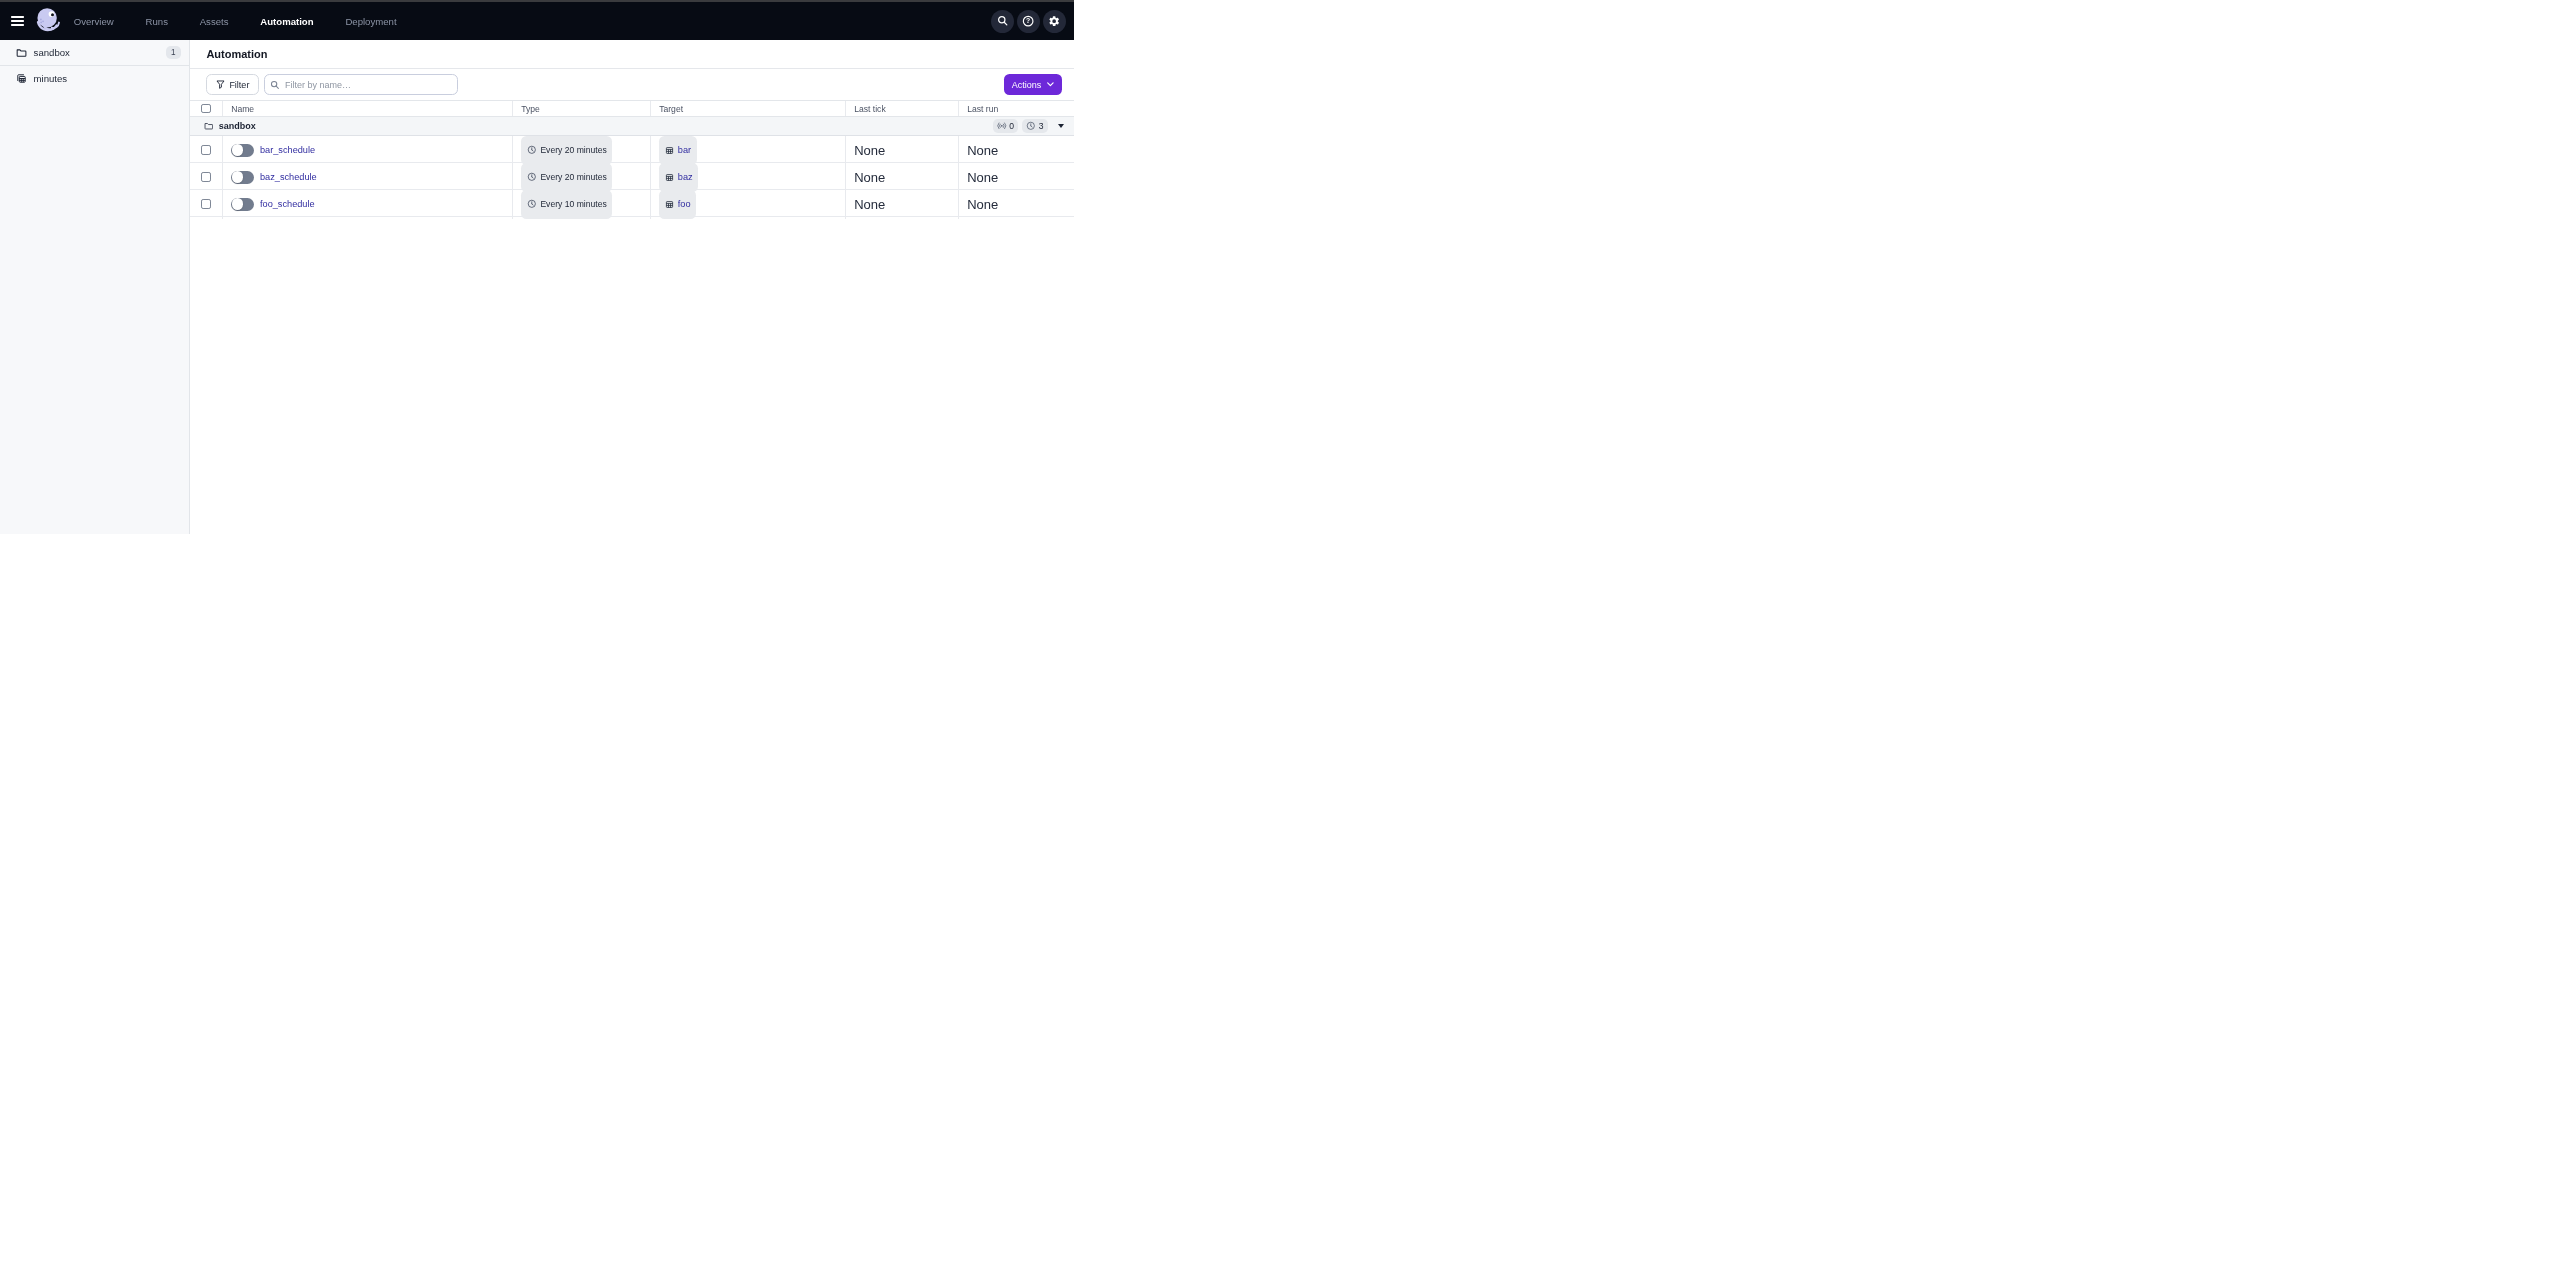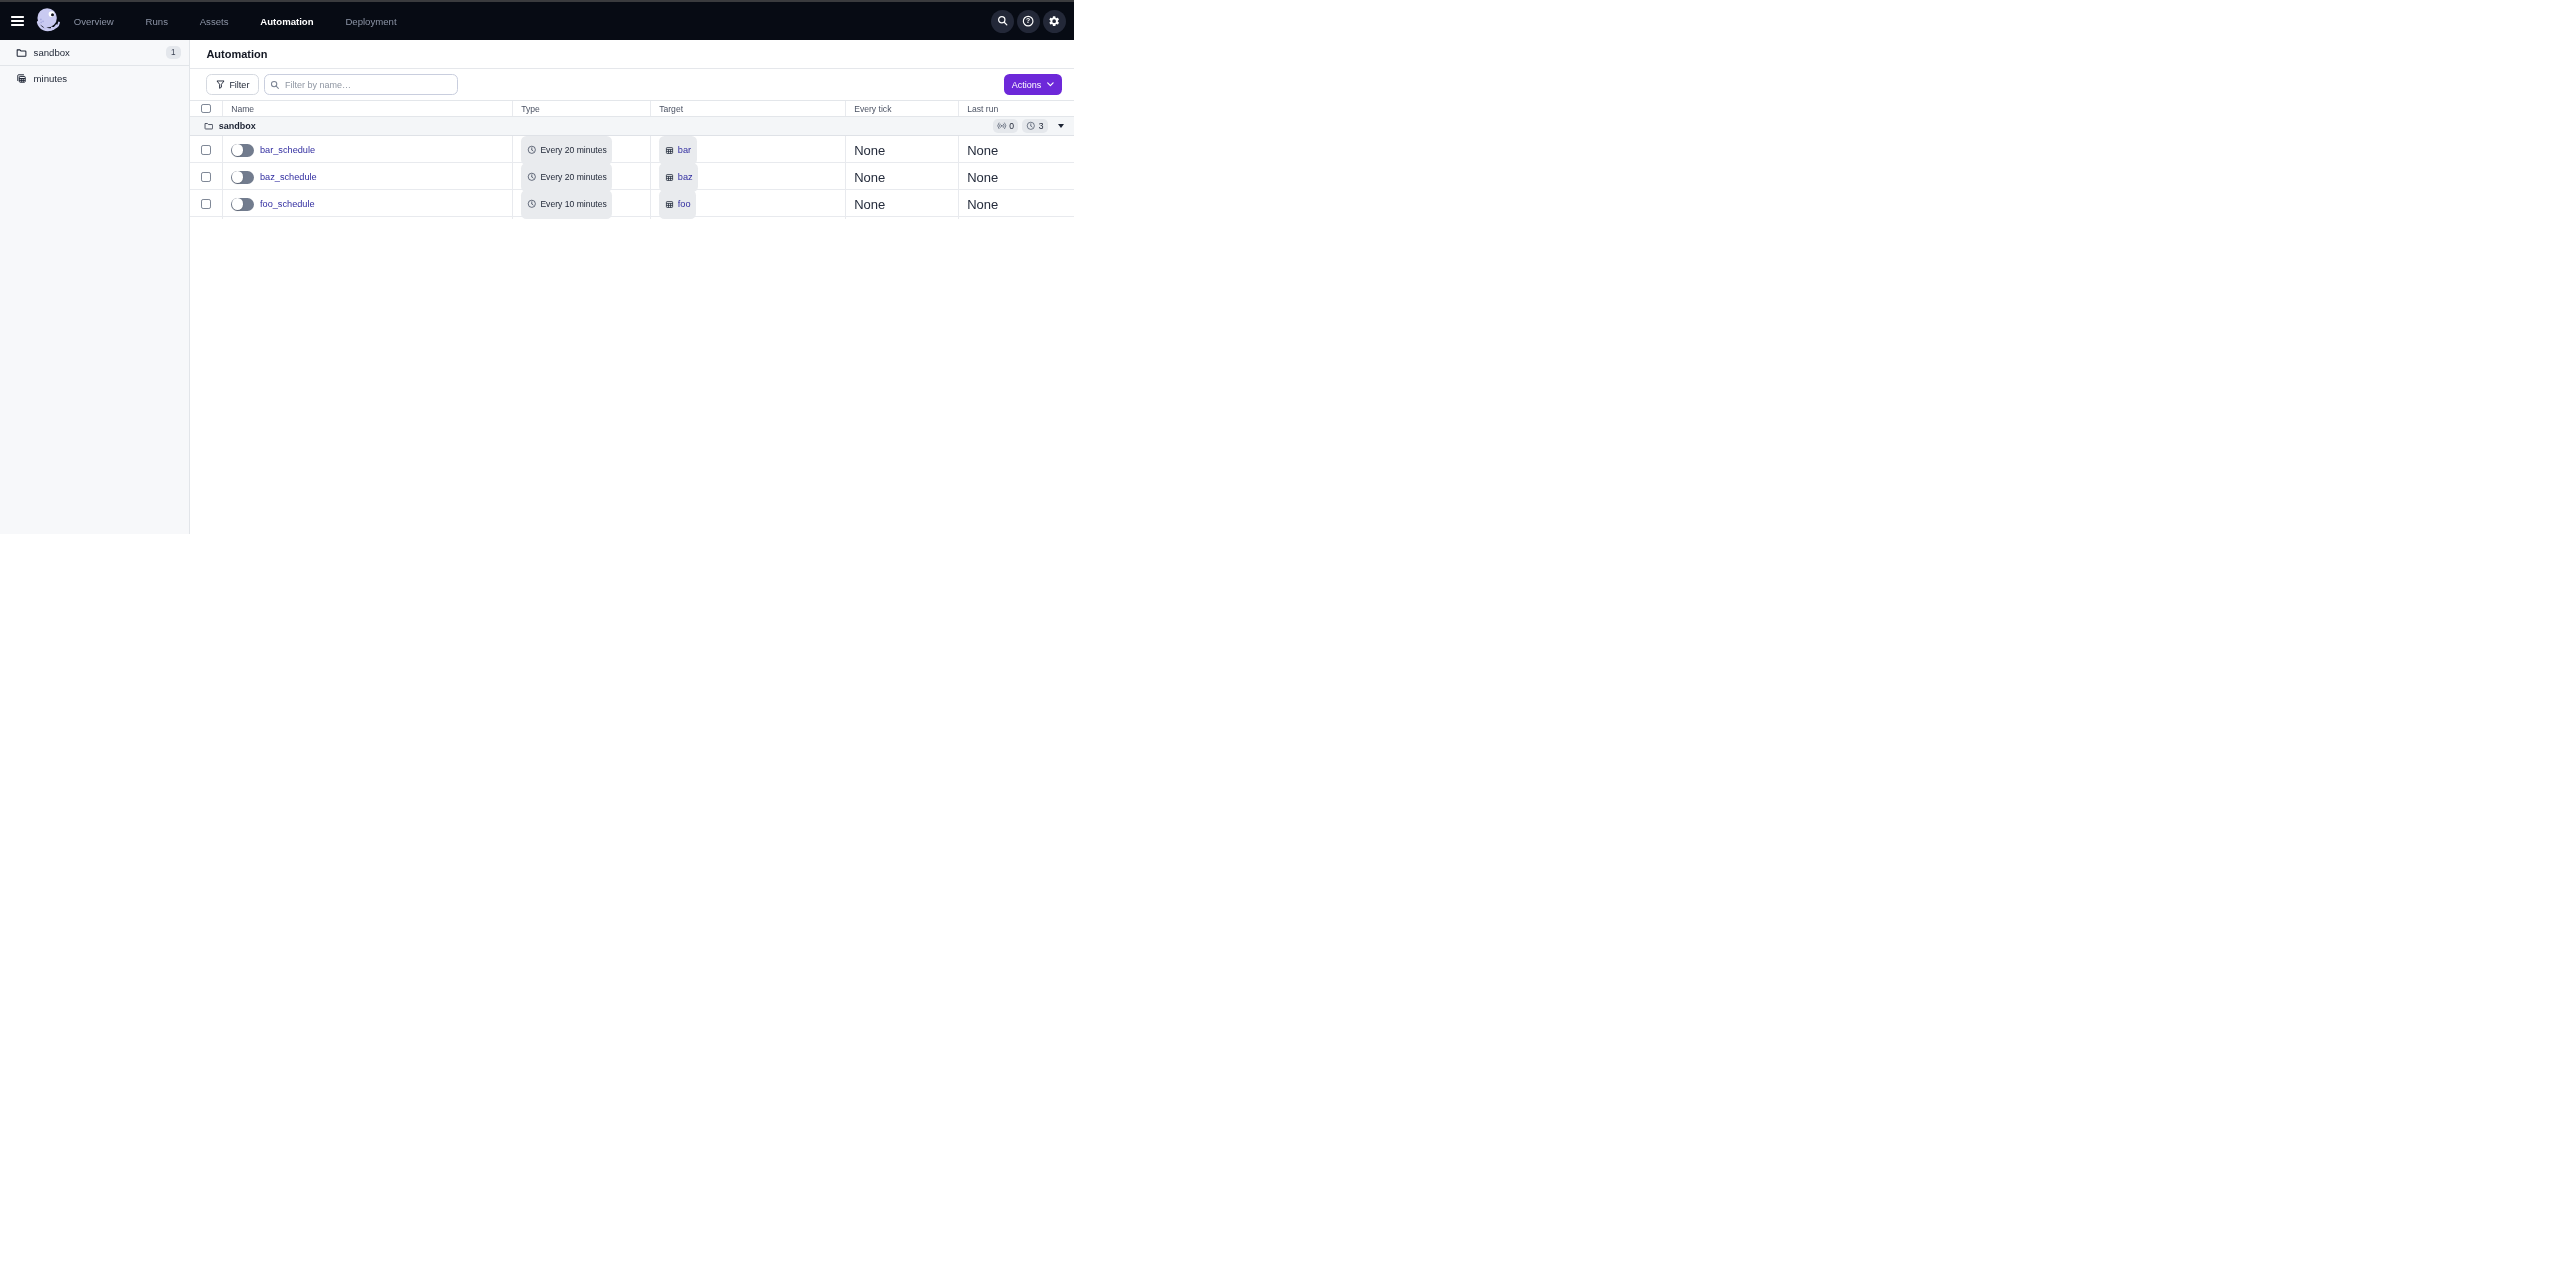--- a/index.html
+++ b/index.html
@@ -175,21 +175,21 @@
     </div>
 
     <div>
       <div class="grid-row thead">
         <div class="cell">
           <span class="checkbox"></span>
         </div>
         <div class="cell">Name</div>
         <div class="cell">Type</div>
         <div class="cell">Target</div>
-        <div class="cell">Every tick</div>
+        <div class="cell">Last tick</div>
         <div class="cell">Last run</div>
       </div>
 
       <div class="group-row">
         <div class="group-left">
           <svg width="9.6" height="9.6" viewBox="0 0 16 16">
             <path d="M1.7 4.2h4.1l1.6 1.7h6a1 1 0 0 1 1 1v5.4a1 1 0 0 1-1 1H2.7a1 1 0 0 1-1-1z" stroke="#3c4354" stroke-width="1.5" fill="none" stroke-linejoin="round"></path>
           </svg>
           <span class="group-name">sandbox</span>
         </div>

